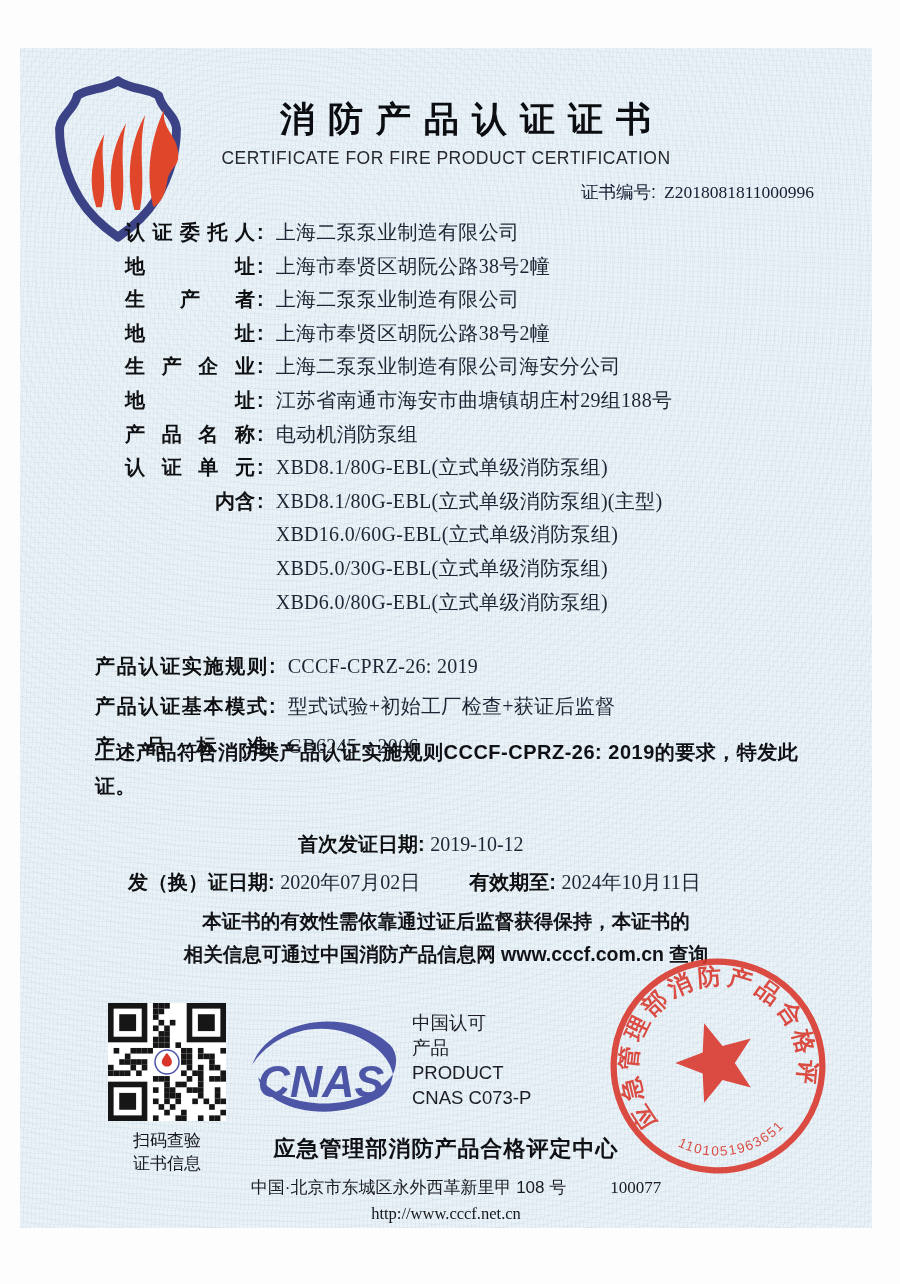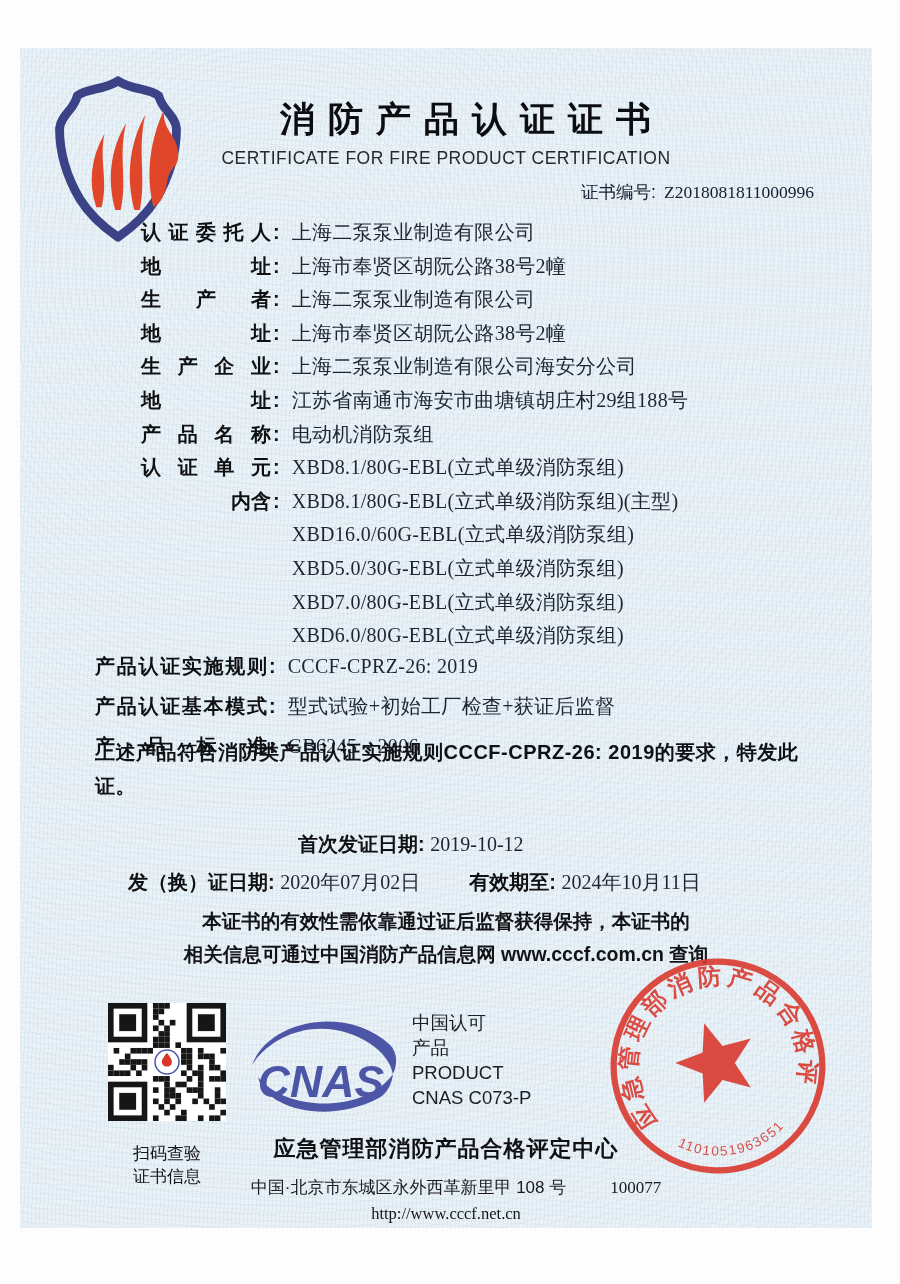--- a/index.html
+++ b/index.html
@@ -22,21 +22,21 @@
     position:absolute;left:0;right:0;top:48px;text-align:center;
     font-size:35px;font-weight:bold;letter-spacing:13px;text-indent:13px;color:#0c0d10;margin-left:39px;
   }
   .subtitle{
     position:absolute;left:0;right:0;top:100px;text-align:center;
     font-size:17.5px;letter-spacing:0.5px;color:#27292e;
   }
   .certno{position:absolute;top:132px;right:58px;font-size:17.5px;color:#141d32;}
   .certno .num{margin-left:8px;}
 
-  .fields{position:absolute;left:105px;top:168px;right:30px;font-size:20px;margin-left:16px;}
+  .fields{position:absolute;left:105px;top:168px;right:30px;font-size:20px;}
   .frow{line-height:33.6px;white-space:nowrap;}
   .flbl{
     display:inline-block;width:130px;vertical-align:top;
     text-align:justify;text-align-last:justify;font-weight:bold;color:#0f1011;
   }
   .flbl.right{text-align-last:right;}
   .fcolon{font-weight:bold;margin:0 12px 0 2px;}
   .fval{color:#1e2433;font-family:"Liberation Serif","DejaVu Serif",serif;letter-spacing:0.3px;}
 
   .rules{position:absolute;left:75px;top:598px;right:30px;font-size:20px;}
@@ -53,21 +53,21 @@
   .dv{font-family:"Liberation Serif","DejaVu Serif",serif;color:#1e2433;}
   .gap{display:inline-block;width:38px;}
 
   .notice{
     position:absolute;left:0;right:0;top:857px;text-align:center;
     font-size:19.5px;font-weight:bold;line-height:33px;color:#121316;
   }
 
   .qrwrap{position:absolute;left:86px;top:955px;width:122px;}
   #qr{width:118px;height:118px;display:block;margin:0 auto;}
-  .qrcap{font-size:17px;line-height:23px;margin-top:21px;color:#15171c;text-align:center;}
+  .qrcap{font-size:17px;line-height:23px;margin-top:8px;color:#15171c;text-align:center;}
 
   .cnas{position:absolute;left:226px;top:956px;width:152px;height:112px;}
   .cnastext{position:absolute;left:392px;top:962px;font-size:18.5px;line-height:25px;color:#1c1e24;}
 
   .behind{
     position:absolute;left:576px;top:1024px;width:280px;
     font-size:19px;letter-spacing:2px;color:#5f564d;
     font-family:"Liberation Serif","DejaVu Serif",serif;font-style:italic;z-index:1;
   }
   .stamp{position:absolute;left:578px;top:898px;width:240px;height:240px;opacity:0.88;z-index:2;}
@@ -135,23 +135,20 @@
   </div>
 
   <div class="frow">
     <span class="flbl"></span><span class="fcolon" style="visibility: hidden;">:</span><span class="fval">XBD16.0/60G-EBL(立式单级消防泵组)</span>
   </div>
 
   <div class="frow">
     <span class="flbl"></span><span class="fcolon" style="visibility: hidden;">:</span><span class="fval">XBD5.0/30G-EBL(立式单级消防泵组)</span>
   </div>
 
-  <div class="frow">
-    <span class="flbl"></span><span class="fcolon" style="visibility: hidden;">:</span><span class="fval">XBD7.0/80G-EBL(立式单级消防泵组)</span>
-  </div>
 
   <div class="frow">
     <span class="flbl"></span><span class="fcolon" style="visibility: hidden;">:</span><span class="fval">XBD6.0/80G-EBL(立式单级消防泵组)</span>
   </div>
 </div>
   <div class="rules" id="rules">
   <div class="frow">
     <span class="flbl">产品认证实施规则</span><span class="fcolon">:</span><span class="fval">CCCF-CPRZ-26: 2019</span>
   </div>
 

